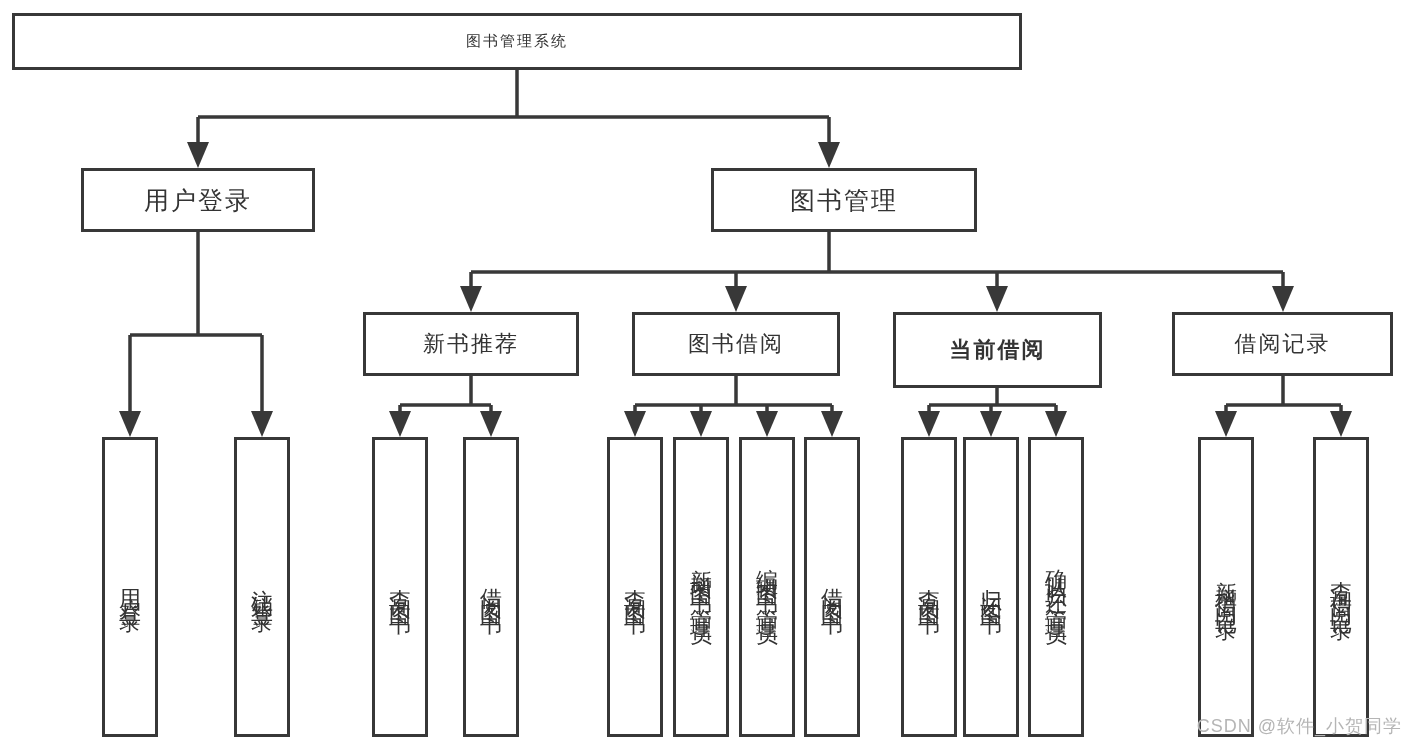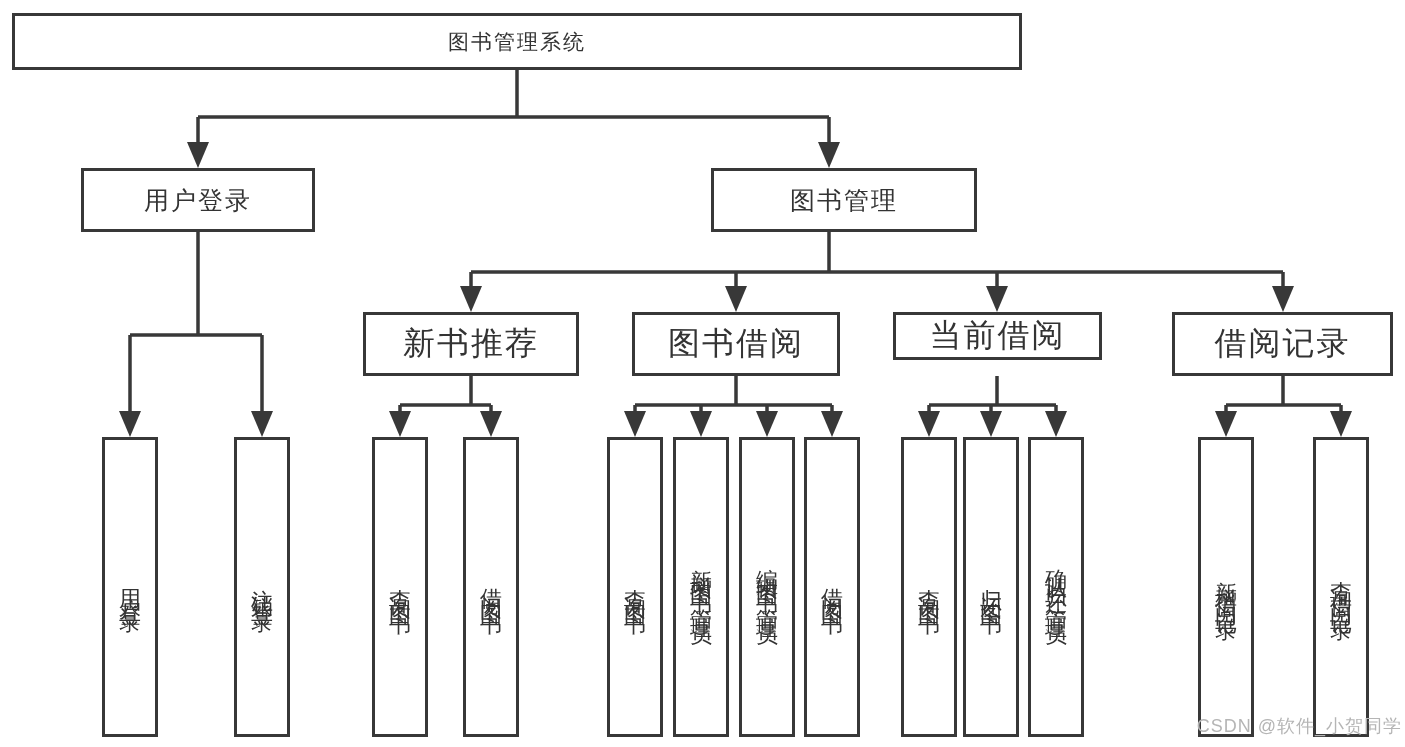--- a/index.html
+++ b/index.html
@@ -23,23 +23,23 @@
     z-index:2;
   }
   .box.h span{letter-spacing:2px;white-space:nowrap;}
   .box.v span{
     writing-mode:vertical-rl;
     text-orientation:mixed;
     letter-spacing:8px;
     line-height:1;
     white-space:nowrap;
   }
-  .root-label{font-size:21px;}
+  .root-label{font-size:15px;}
   .lvl2-label{font-size:25px;}
-  .lvl3-label{font-size:32px;}
+  .lvl3-label{font-size:22px;}
   .leaf-label{font-size:22px;}
   .watermark{
     position:absolute;
     right:3px;top:714px;
     font-size:18px;
     color:#b5b5b5;
     letter-spacing:1px;
     z-index:5;
     white-space:nowrap;
   }
@@ -109,21 +109,21 @@
   <div class="box h" style="left:711px;top:168px;width:266px;height:64px;">
     <span class="lvl2-label">图书管理</span>
   </div>
 
   <div class="box h" style="left:363px;top:312px;width:216px;height:64px;">
     <span class="lvl3-label">新书推荐</span>
   </div>
   <div class="box h" style="left:632px;top:312px;width:208px;height:64px;text-align:center;">
     <span class="lvl3-label">图书借阅</span>
   </div>
-  <div class="box h" style="left:893px;top:312px;width:209px;height:48px;">
+  <div class="box h" style="left:893px;top:312px;width:209px;height:76px;font-weight:bold;">
     <span class="lvl3-label">当前借阅</span>
   </div>
   <div class="box h" style="left:1172px;top:312px;width:221px;height:64px;">
     <span class="lvl3-label">借阅记录</span>
   </div>
 
   <div class="box v" style="left:102px;top:437px;width:56px;height:300px;">
     <span class="leaf-label">用户登录</span>
   </div>
   <div class="box v" style="left:234px;top:437px;width:56px;height:300px;">

